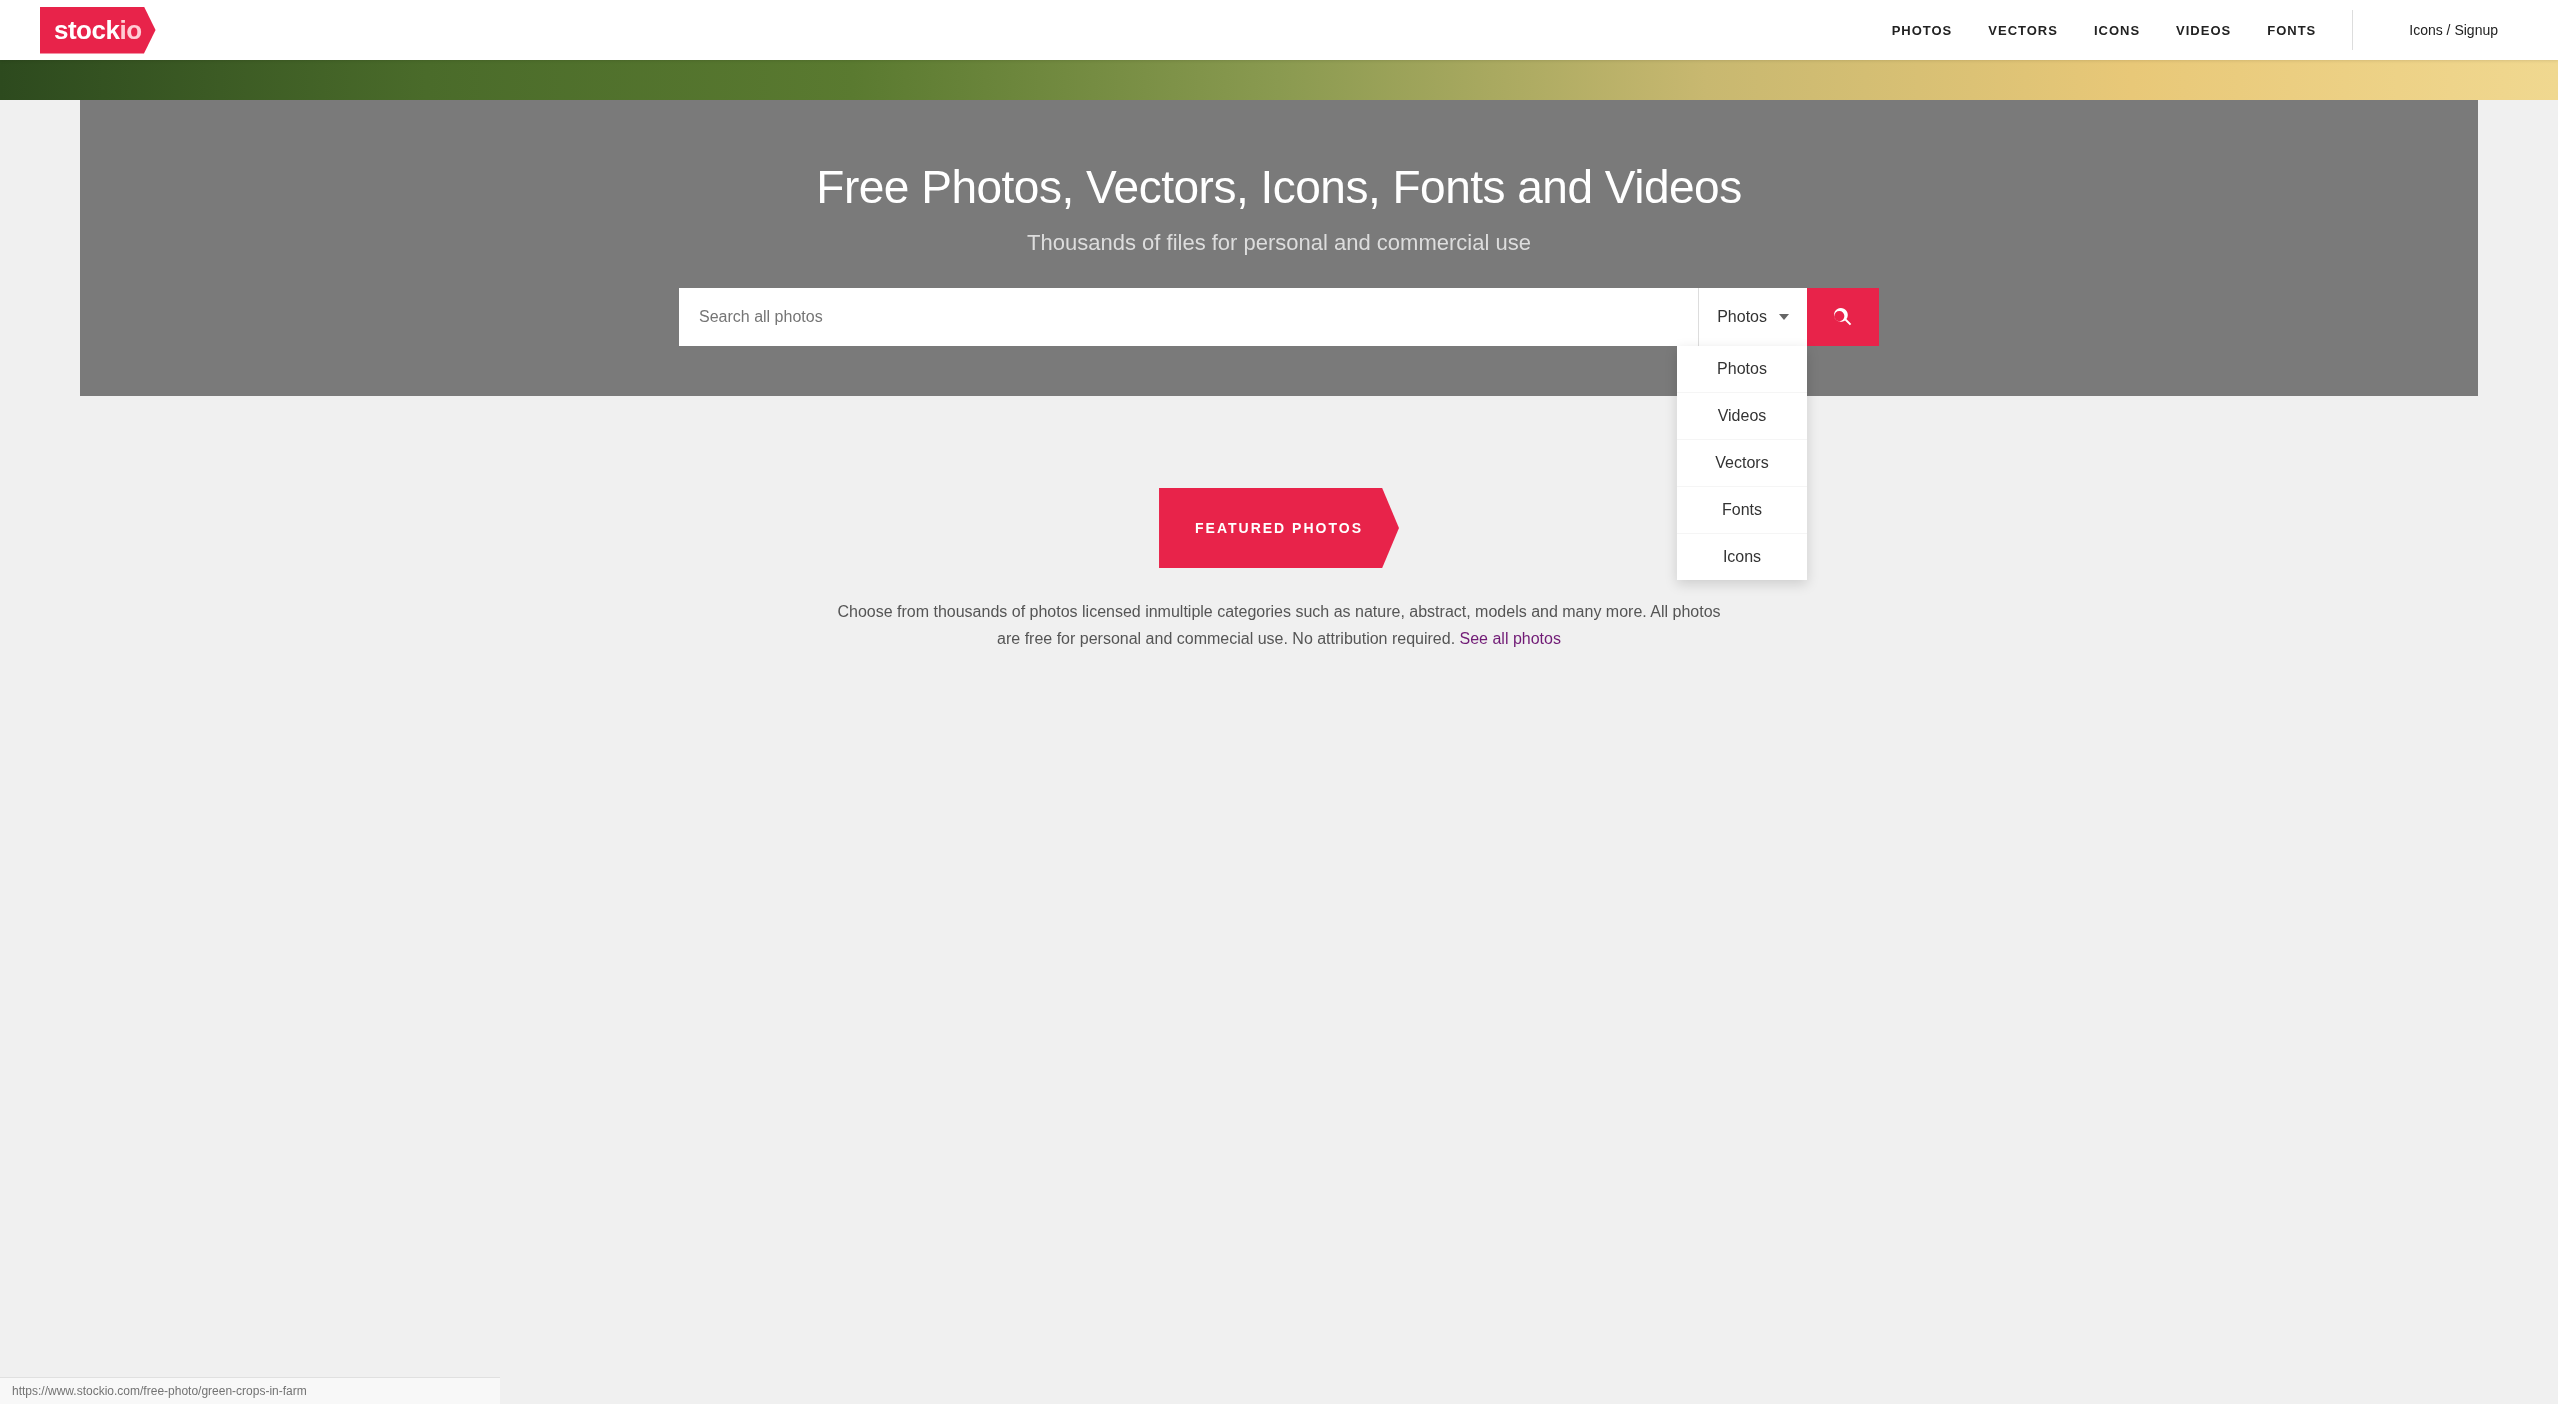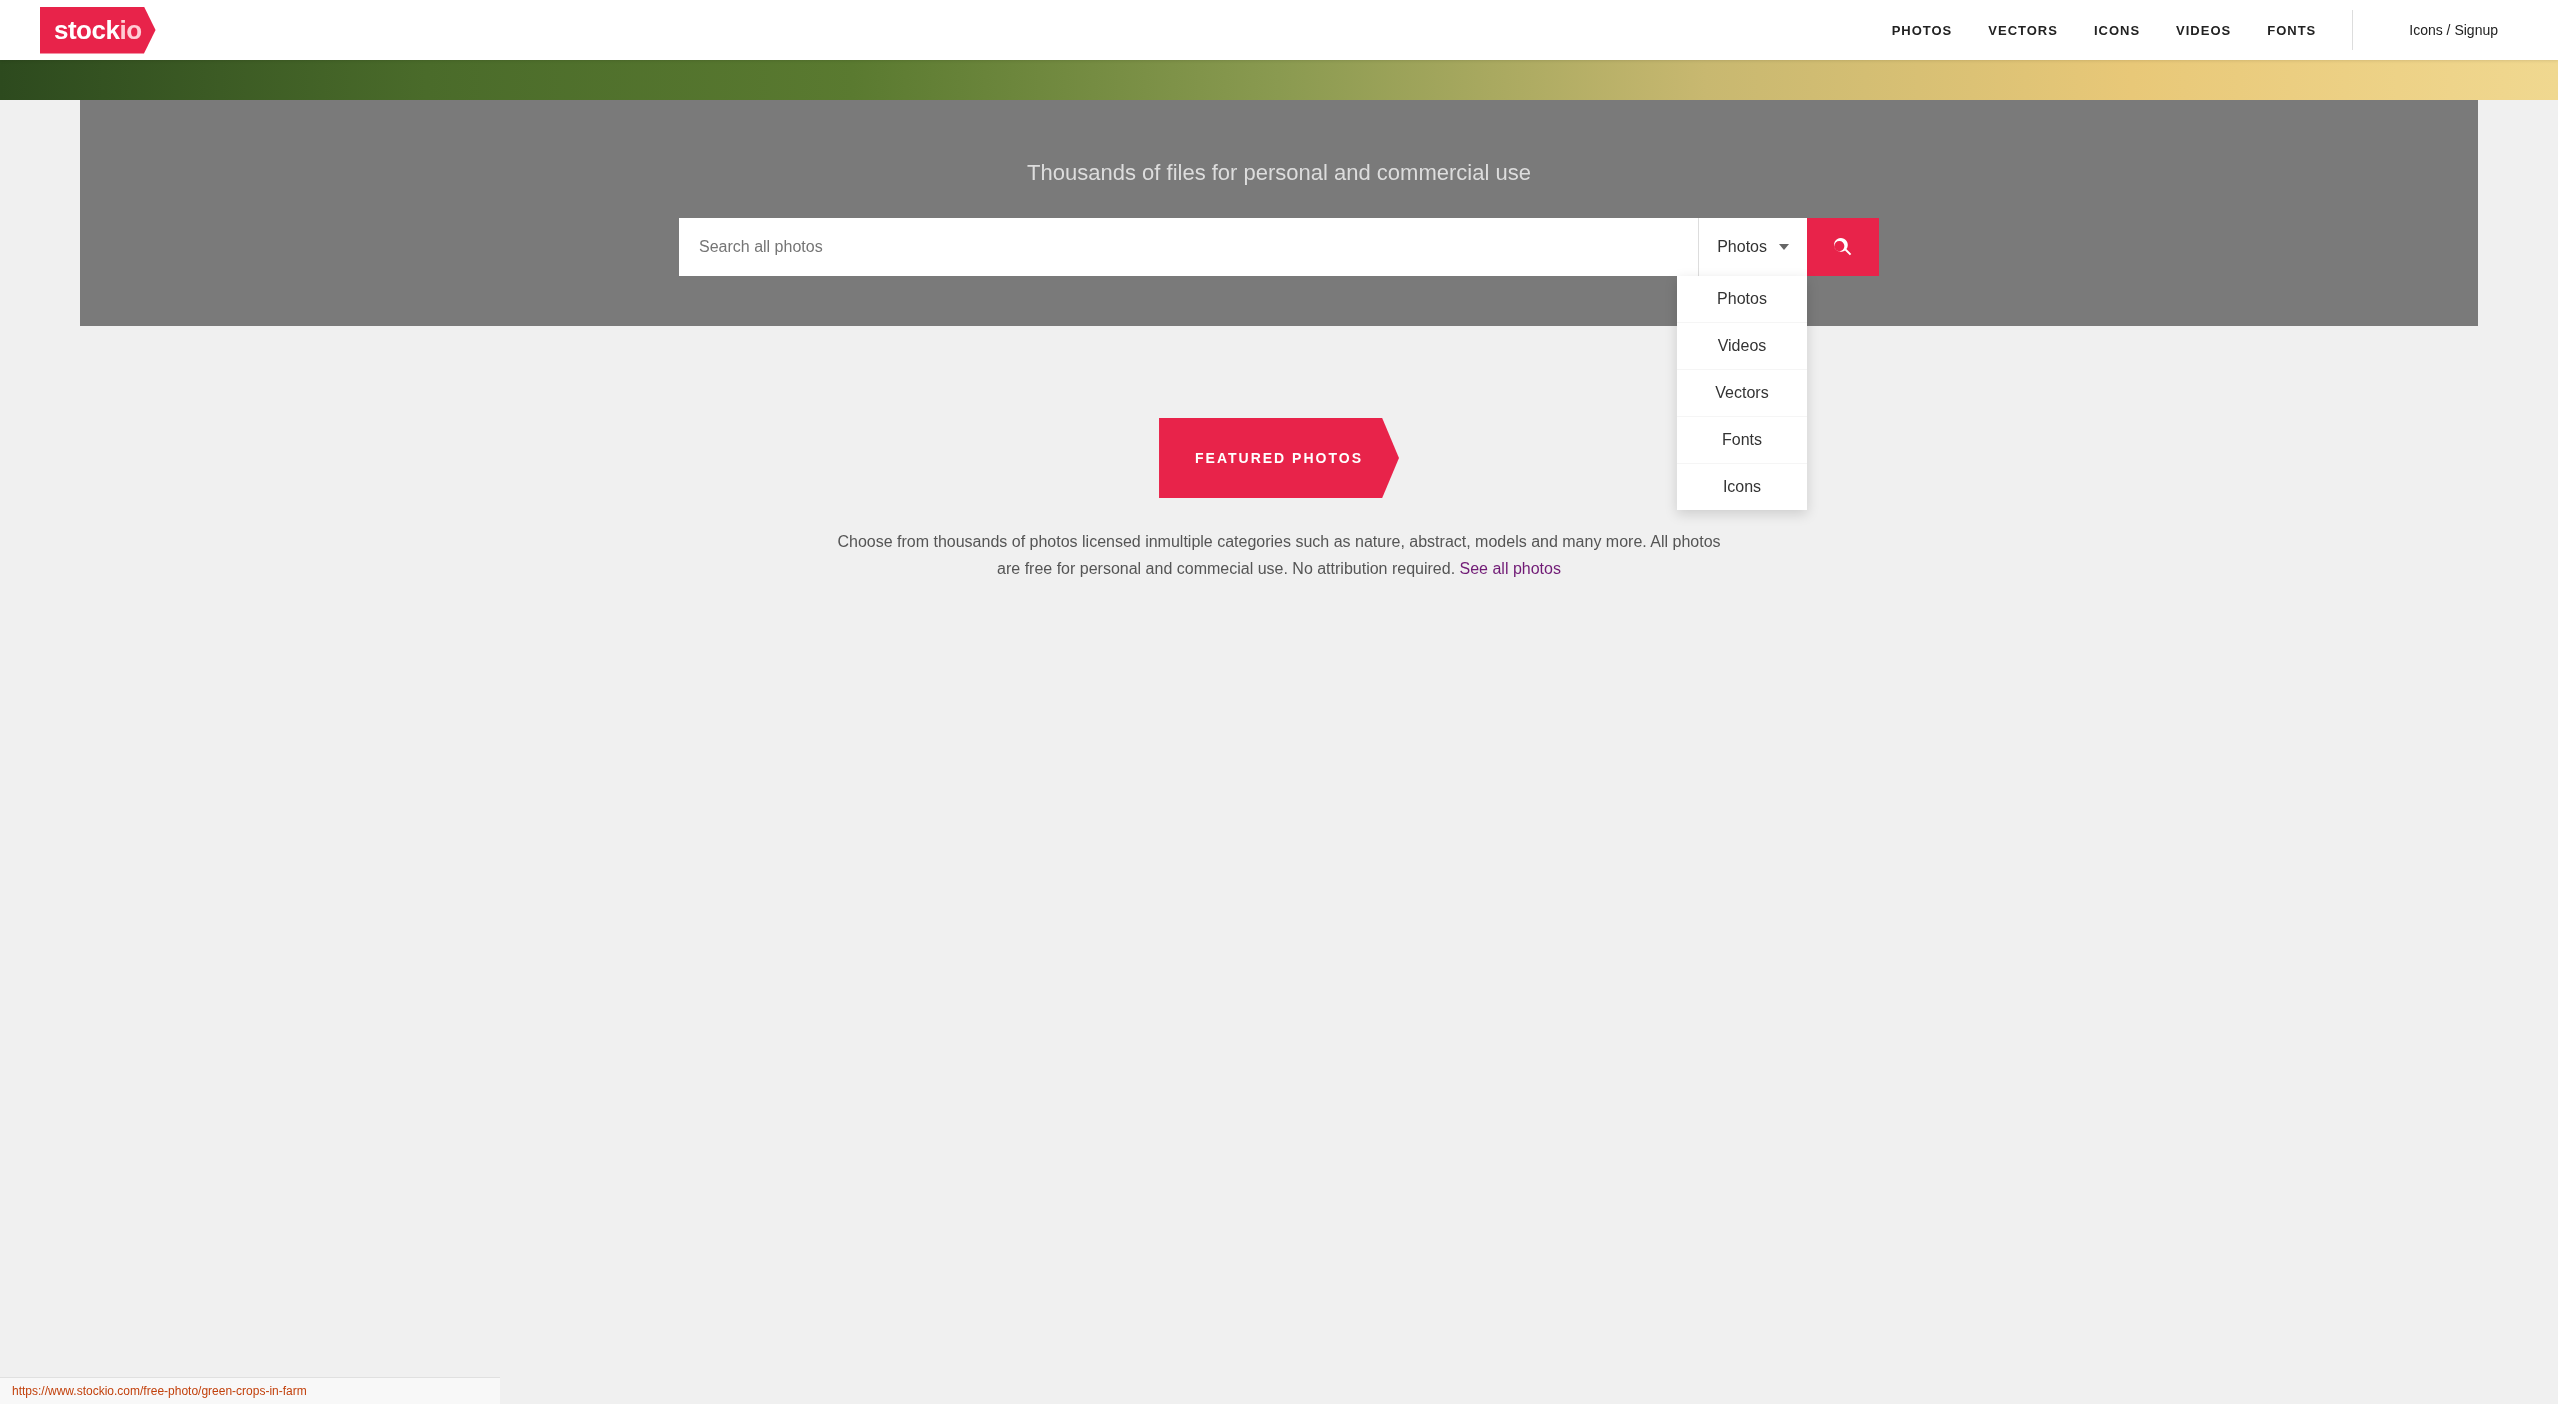--- a/index.html
+++ b/index.html
@@ -231,21 +231,21 @@
       color: #701a75;
       text-decoration: none;
     }
 
     
     .status-bar {
       background: #f8f8f8;
       border-top: 1px solid #e0e0e0;
       padding: 6px 12px;
       font-size: 12px;
-      color: #c2410c;
+      color: #737373;
       position: fixed;
       bottom: 0;
       left: 0;
       width: 500px;
       margin-top: 17px;
     }
   </style>
 </head>
 <body>
 
@@ -277,20 +277,21 @@
       <span>Icons / Signup</span>
     </a>
   </nav>
 </header>
 
 <div class="hero-image-bar"></div>
 
 <div class="main-content">
 
   <div class="search-section">
+    <h1 class="search-headline">Free Photos, Vectors, Icons, Fonts and Videos</h1>
     <p class="search-subheadline">Thousands of files for personal and commercial use</p>
 
     <div class="search-bar-wrap">
       <input class="search-input" type="text" placeholder="Search all photos" style="">
       <button class="search-dropdown-btn">
         <span>Photos</span>
         <span class="chevron-down"></span>
       </button>
       <button class="search-btn">
         <svg class="search-icon-svg" viewBox="0 0 24 24" xmlns="http://www.w3.org/2000/svg">

